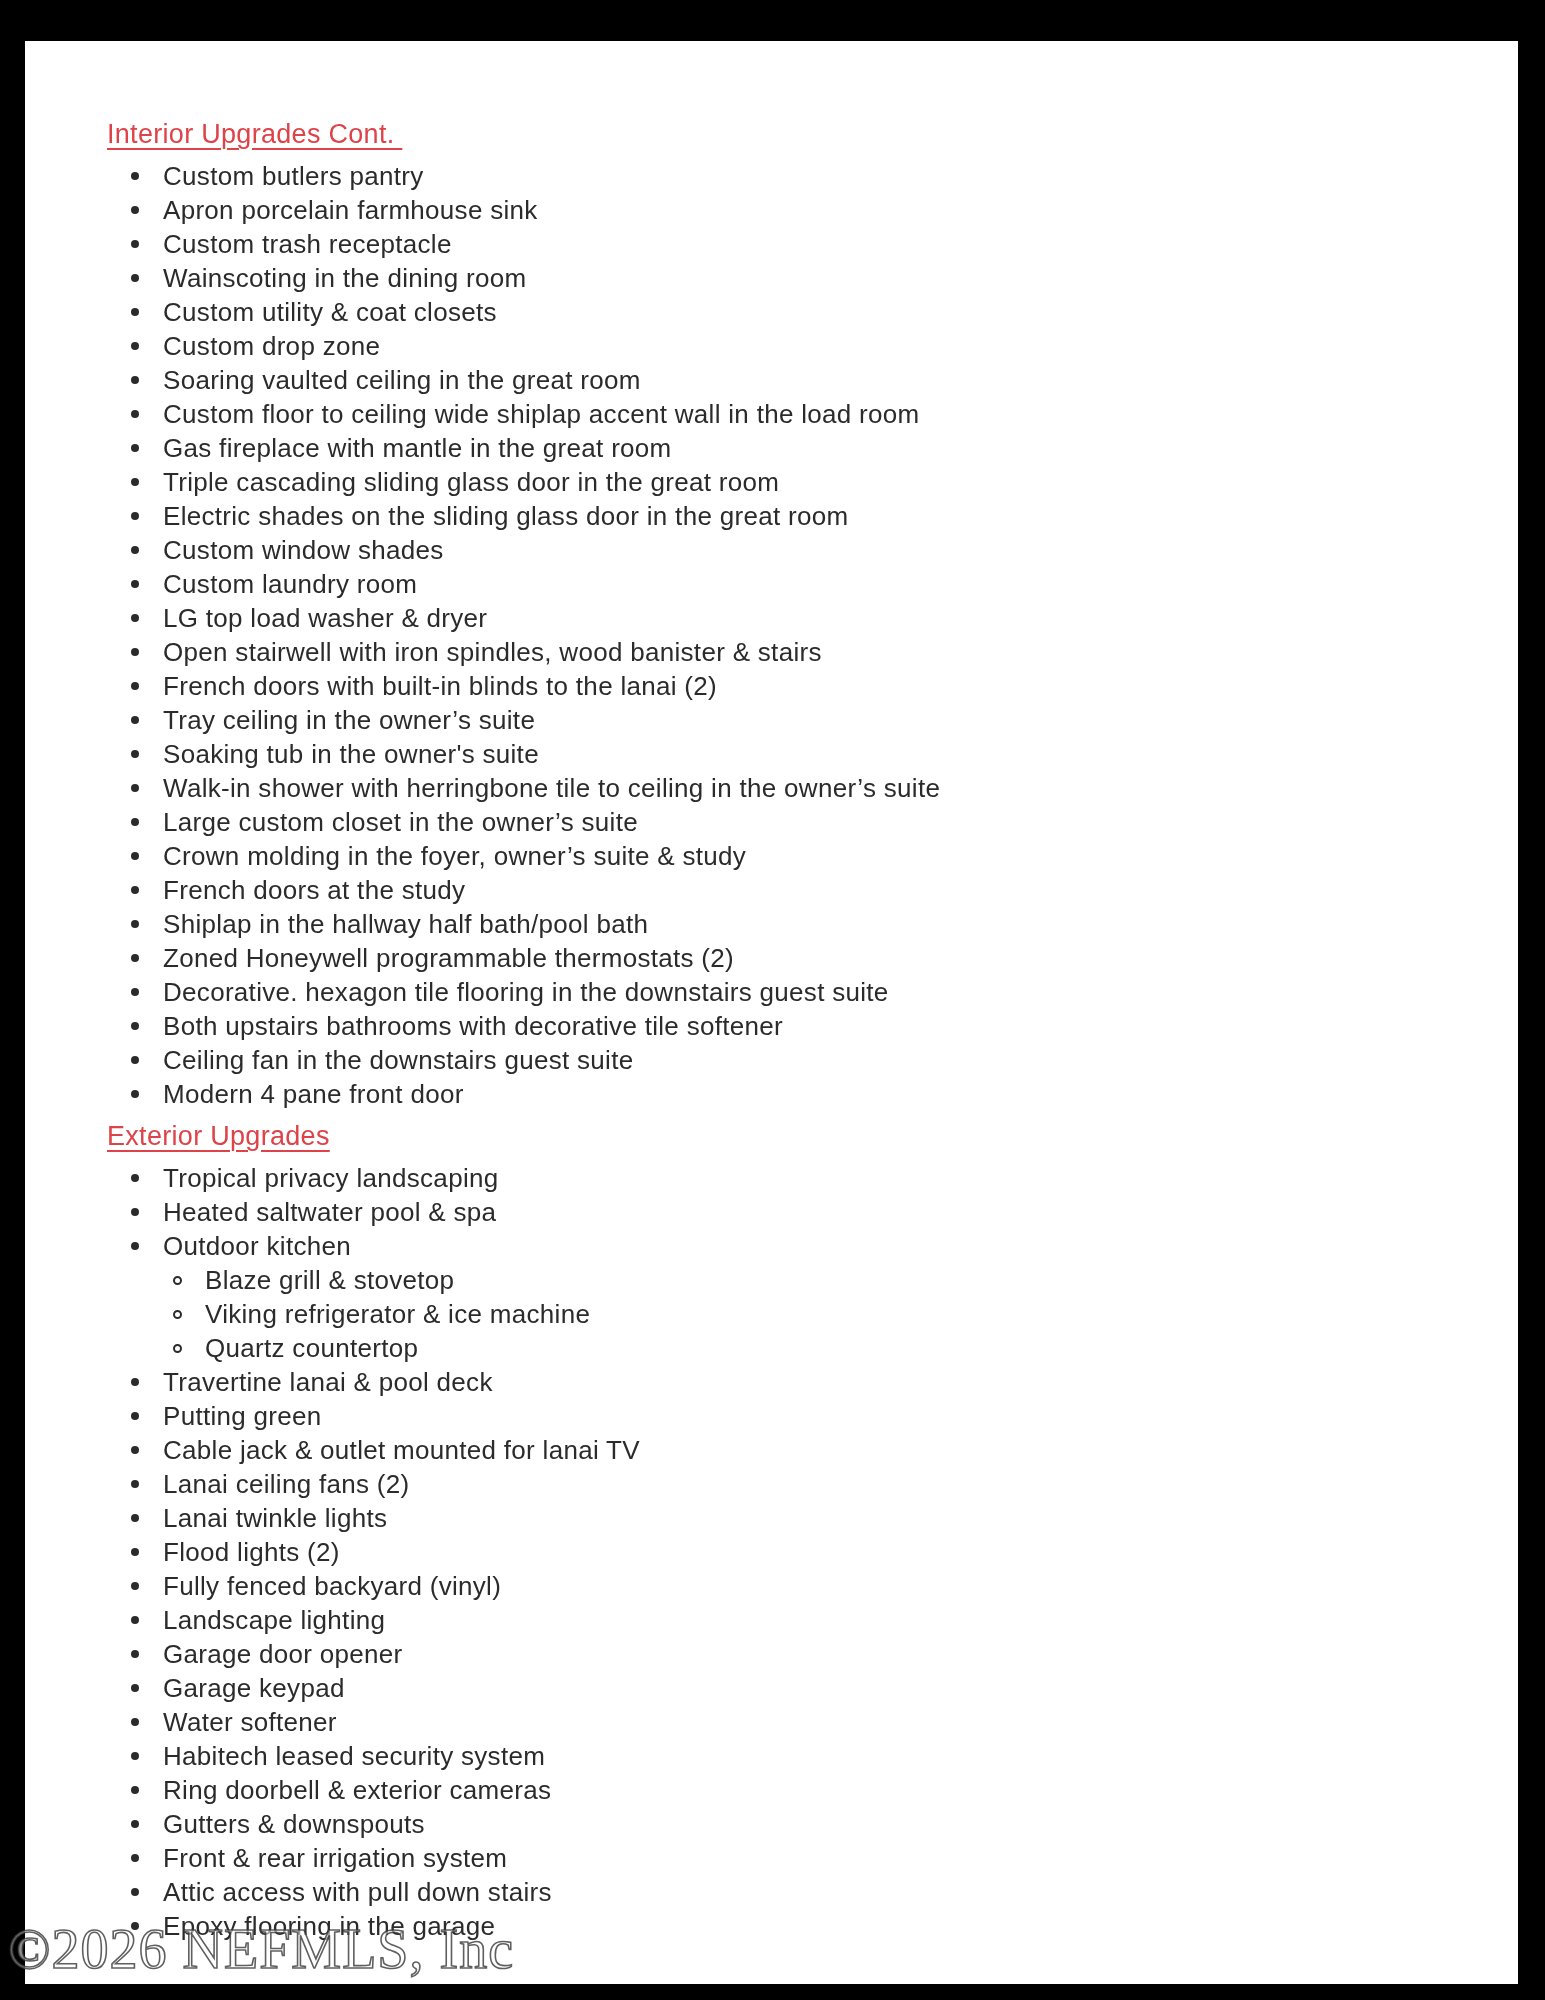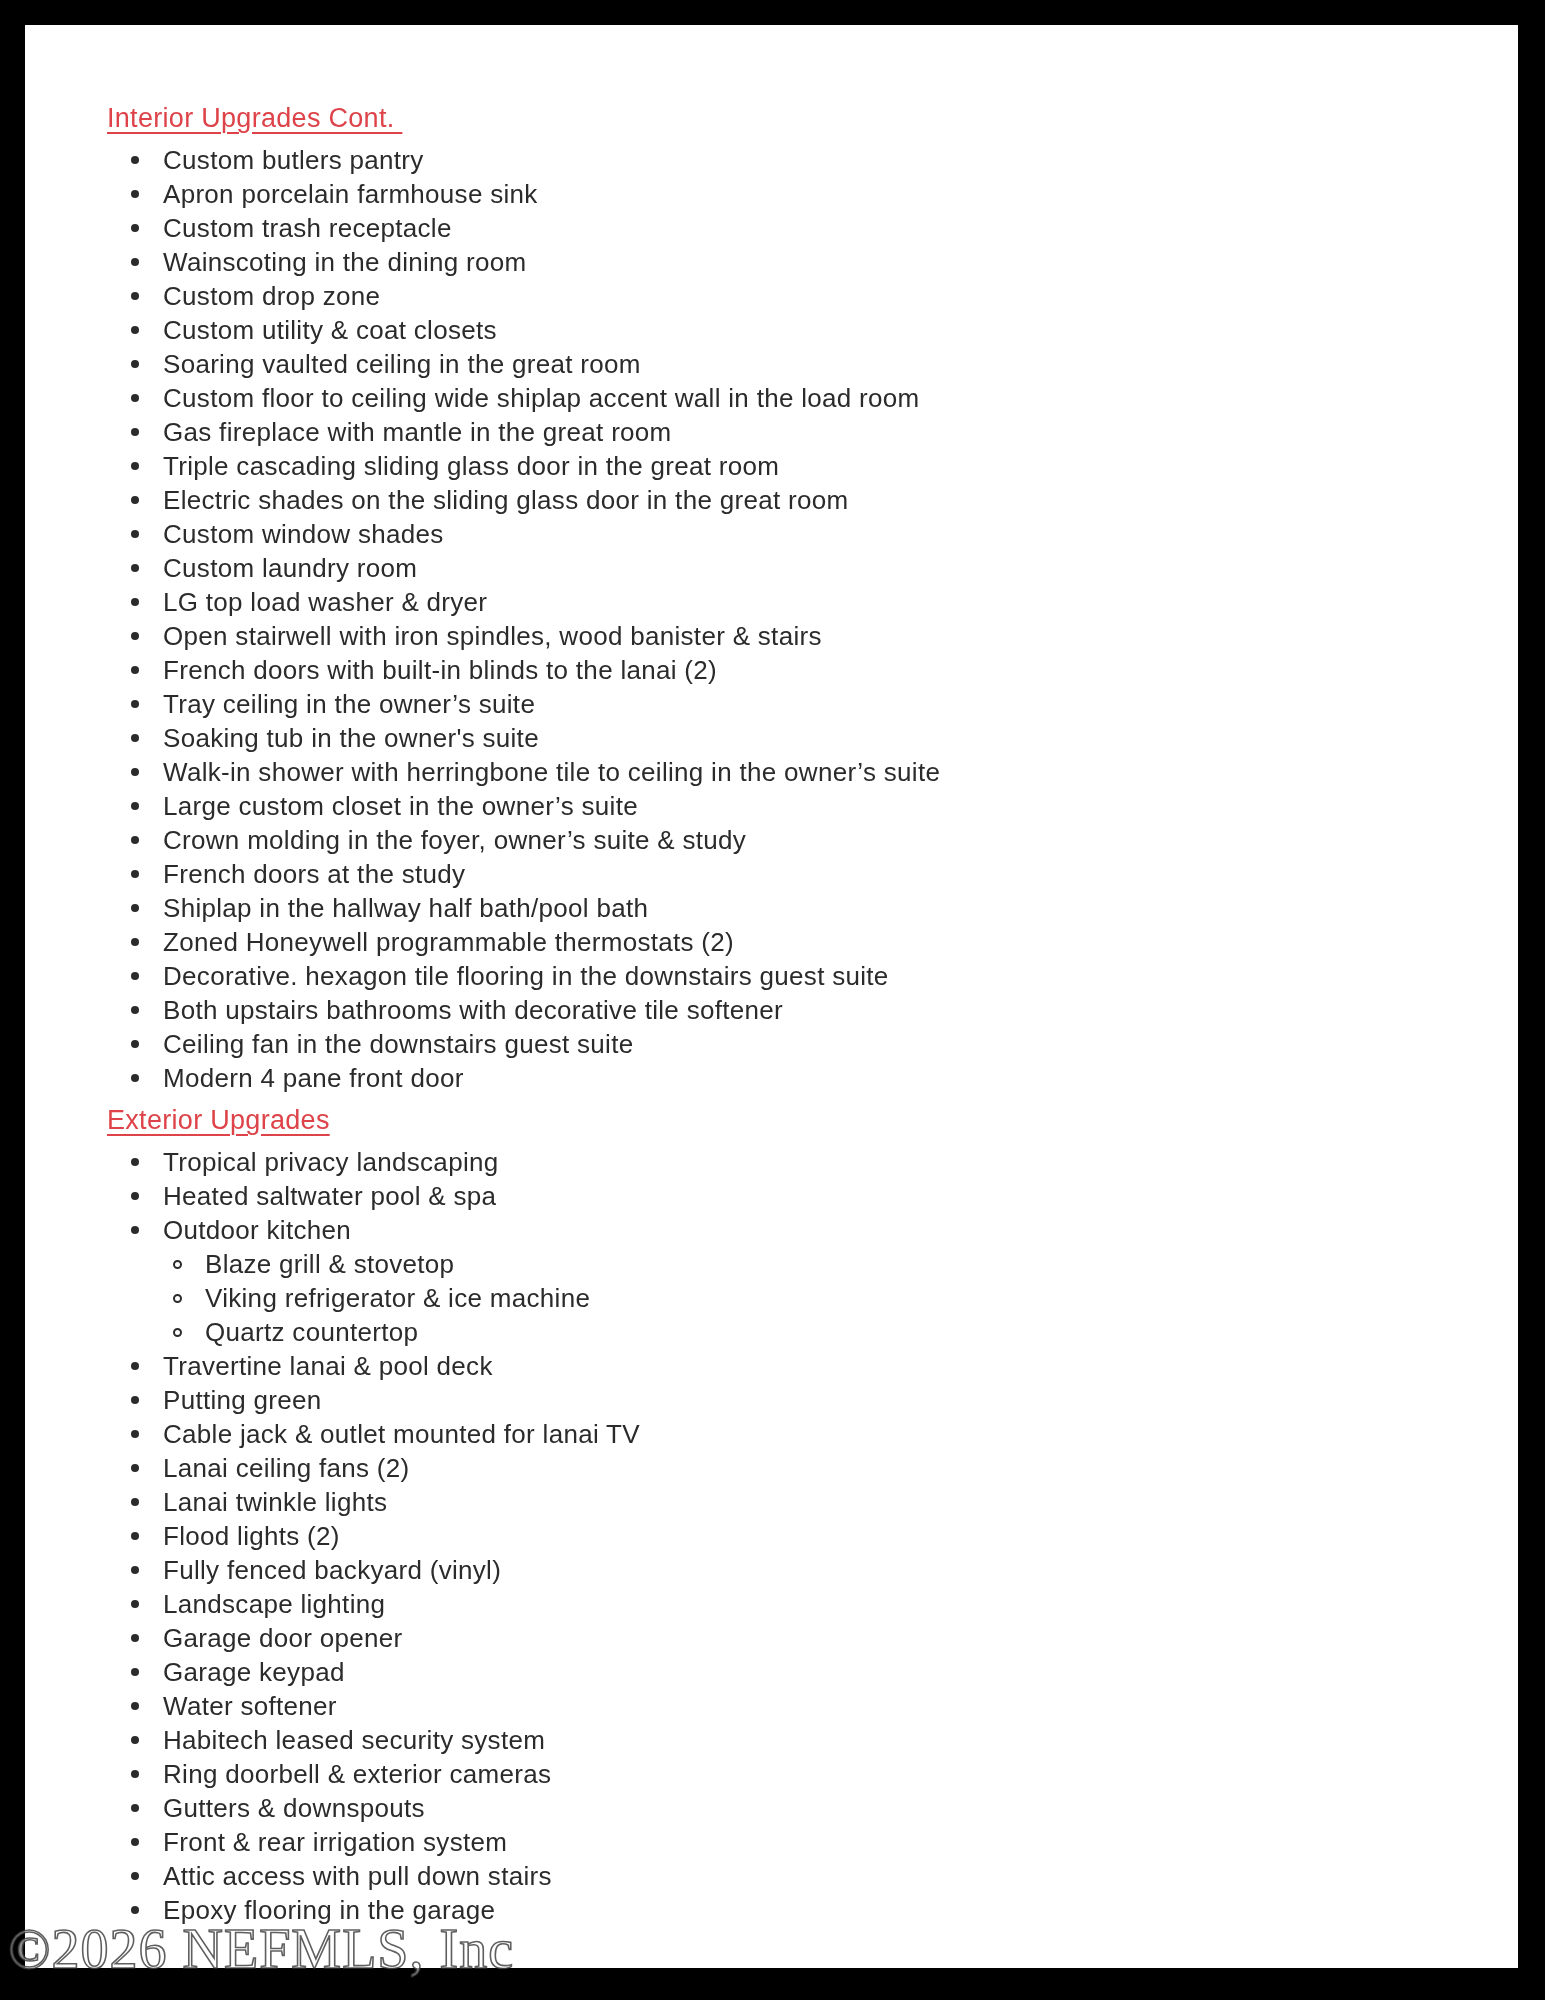--- a/index.html
+++ b/index.html
@@ -10,21 +10,21 @@
     width: 1545px;
     height: 2000px;
     background: var(--frame, #000000);
     position: relative;
     overflow: hidden;
     font-family: "Liberation Sans", sans-serif;
   }
   .page {
     position: absolute;
     left: 25px;
-    top: 25px;
+    top: 41px;
     width: 1493px;
     height: 1943px;
     background: var(--page_bg, #ffffff);
   }
   .content {
     padding: 76px 30px 0 82px;
     font-size: 26px;
     letter-spacing: 0.3px;
     color: var(--text, #2b2b2b);
   }
@@ -93,22 +93,22 @@
 <body>
 
 <div class="page">
   <div class="content">
     <h2 class="section-heading">Interior Upgrades Cont. </h2>
     <ul class="feature-list">
         <li><span class="marker"></span><span>Custom butlers pantry</span></li>
         <li><span class="marker"></span><span>Apron porcelain farmhouse sink</span></li>
         <li><span class="marker"></span><span>Custom trash receptacle</span></li>
         <li><span class="marker"></span><span>Wainscoting in the dining room</span></li>
+        <li><span class="marker"></span><span>Custom utility &amp; coat closets</span></li>
         <li><span class="marker"></span><span>Custom drop zone</span></li>
-        <li><span class="marker"></span><span>Custom utility &amp; coat closets</span></li>
         <li><span class="marker"></span><span>Soaring vaulted ceiling in the great room</span></li>
         <li><span class="marker"></span><span>Custom floor to ceiling wide shiplap accent wall in the load room</span></li>
         <li><span class="marker"></span><span>Gas fireplace with mantle in the great room</span></li>
         <li><span class="marker"></span><span>Triple cascading sliding glass door in the great room</span></li>
         <li><span class="marker"></span><span>Electric shades on the sliding glass door in the great room</span></li>
         <li><span class="marker"></span><span>Custom window shades</span></li>
         <li><span class="marker"></span><span>Custom laundry room</span></li>
         <li><span class="marker"></span><span>LG top load washer &amp; dryer</span></li>
         <li><span class="marker"></span><span>Open stairwell with iron spindles, wood banister &amp; stairs</span></li>
         <li><span class="marker"></span><span>French doors with built-in blinds to the lanai (2)</span></li>

